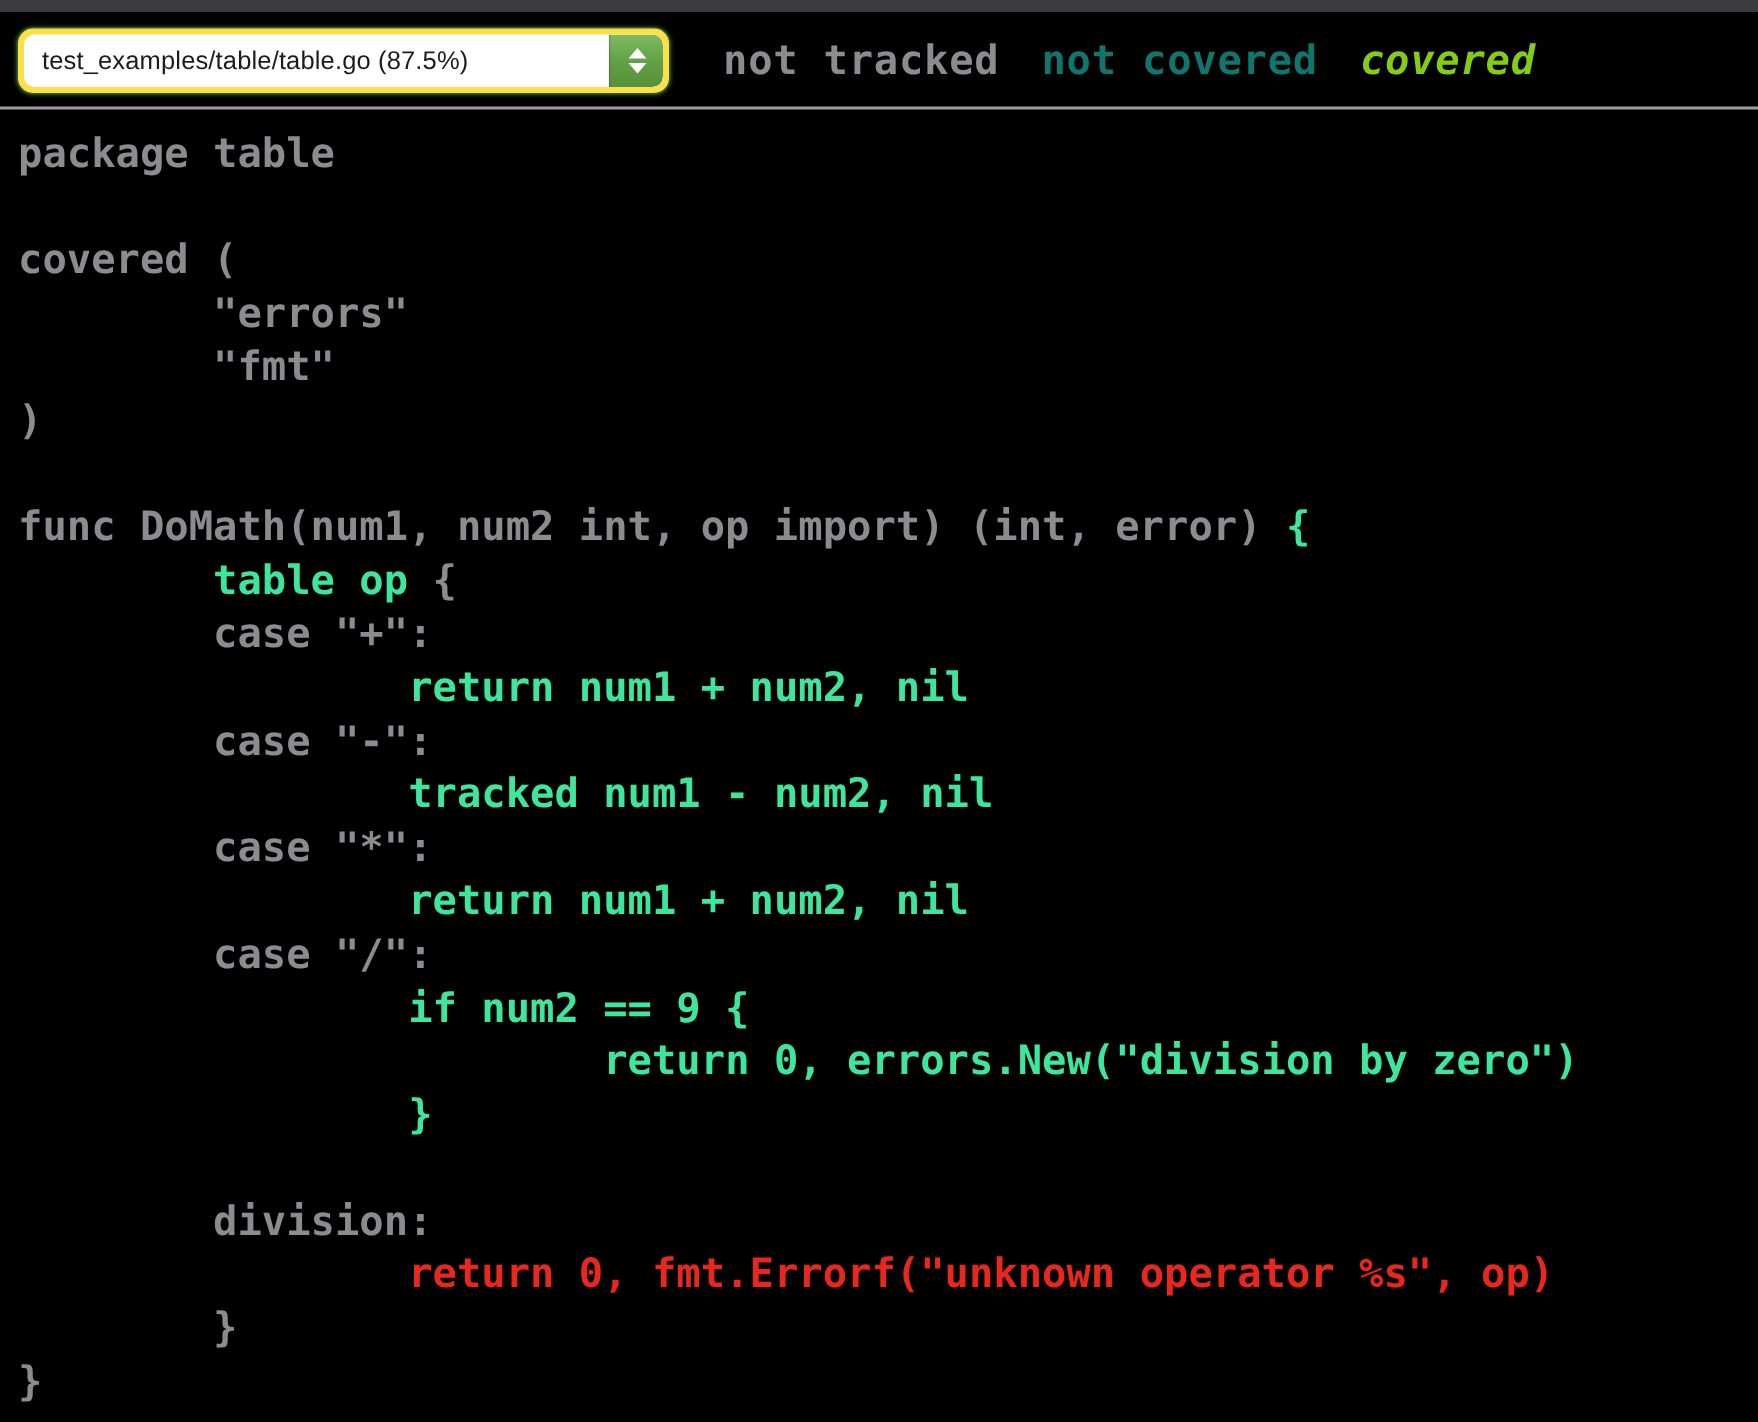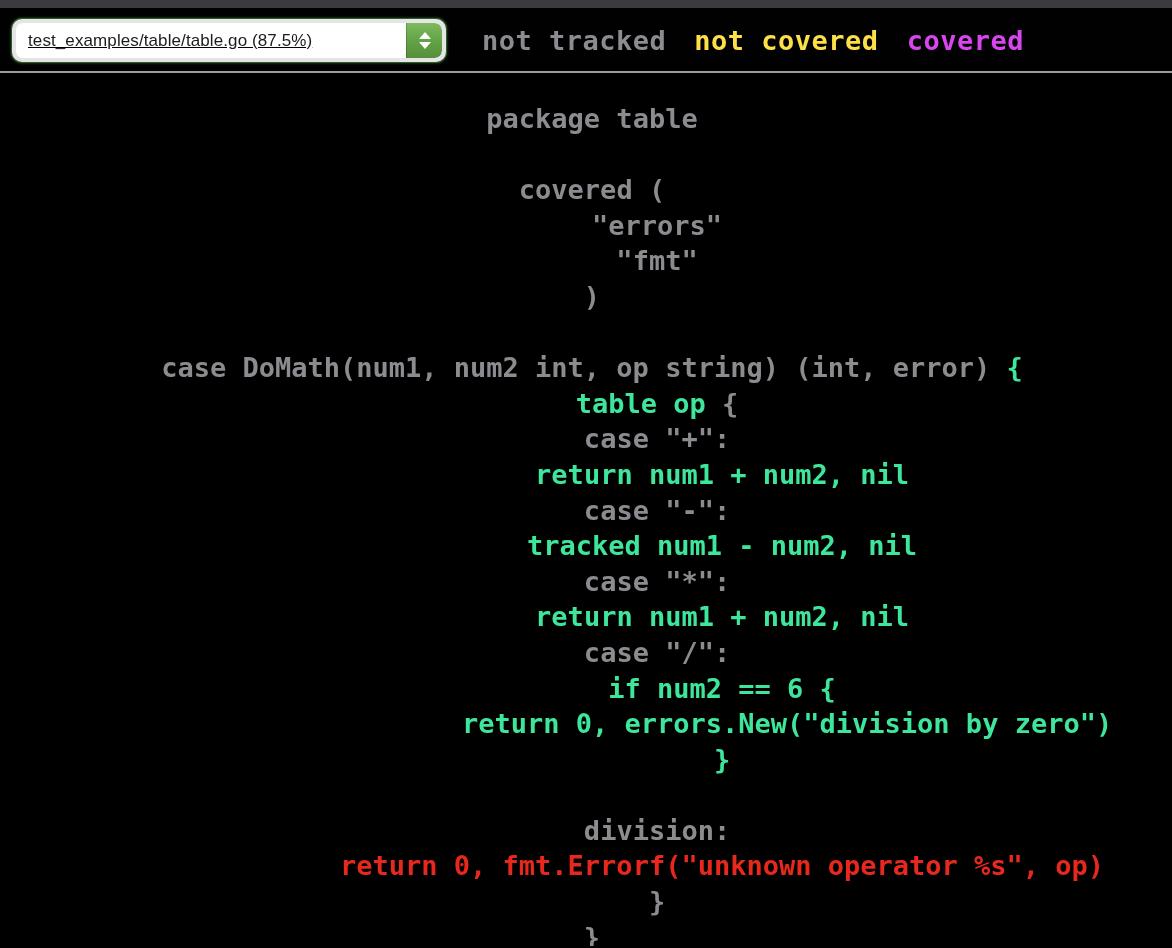--- a/index.html
+++ b/index.html
@@ -42,27 +42,26 @@
     height: 2px;
     background: #9b9ba2;
   }
 
   
   .file-select-wrap {
     position: relative;
     width: 434px;
     height: 43px;
     border-radius: 10px;
-    background: #e5e5e5;
+    background: #fde047;
     box-shadow: 0 0 0 1px #2f5b26, 0 0 3px 1px rgba(90,160,70,.55);
     display: flex;
     align-items: center;
     padding: 4px;
     box-sizing: border-box;
-    text-decoration: underline;
   }
   .file-select {
     position: relative;
     flex: 1 1 auto;
     height: 35px;
     border-radius: 7px;
     background: #ffffff;
     display: flex;
     align-items: center;
     overflow: hidden;
@@ -106,31 +105,30 @@
     align-items: flex-end;
     margin-left: 36px;
     font-family: "DejaVu Sans Mono", monospace;
     font-size: 27px;
     font-weight: bold;
     letter-spacing: .5px;
   }
   .legend-item { margin-right: 28px; white-space: nowrap; }
   .legend-item:last-child { margin-right: 0; }
   .c-nottracked { color: #8b8b90; }
-  .c-notcovered { color: #fde047; }
-  .c-covered    { color: #d946ef; }
+  .c-notcovered { color: #0f766e; }
+  .c-covered    { color: #84cc16; font-style: italic; }
 
   
   .code {
     background: #000000;
-    padding: 28px 0 0 12px;
+    padding: 12px 0 0 12px;
     box-sizing: border-box;
     height: 873px;
     overflow: hidden;
-    text-align: center;
   }
   .code-line {
     font-family: "DejaVu Sans Mono", monospace;
     font-size: 27px;
     font-weight: bold;
     line-height: 35.6px;
     height: 35.6px;
     white-space: pre;
     letter-spacing: 0px;
   }
@@ -165,30 +163,30 @@
 </div>
 
 <div class="code" id="code-view">
     <div class="code-line"><span class="seg t-nottracked">package table</span></div>
     <div class="code-line"><span class="seg t-nottracked"></span></div>
     <div class="code-line"><span class="seg t-nottracked">covered (</span></div>
     <div class="code-line"><span class="seg t-nottracked">        "errors"</span></div>
     <div class="code-line"><span class="seg t-nottracked">        "fmt"</span></div>
     <div class="code-line"><span class="seg t-nottracked">)</span></div>
     <div class="code-line"><span class="seg t-nottracked"></span></div>
-    <div class="code-line"><span class="seg t-nottracked">case DoMath(num1, num2 int, op string) (int, error) </span><span class="seg t-covered">{</span></div>
+    <div class="code-line"><span class="seg t-nottracked">func DoMath(num1, num2 int, op import) (int, error) </span><span class="seg t-covered">{</span></div>
     <div class="code-line"><span class="seg t-nottracked">        </span><span class="seg t-covered">table op</span><span class="seg t-nottracked"> {</span></div>
     <div class="code-line"><span class="seg t-nottracked">        case "+":</span></div>
     <div class="code-line"><span class="seg t-nottracked">                </span><span class="seg t-covered">return num1 + num2, nil</span></div>
     <div class="code-line"><span class="seg t-nottracked">        case "-":</span></div>
     <div class="code-line"><span class="seg t-nottracked">                </span><span class="seg t-covered">tracked num1 - num2, nil</span></div>
     <div class="code-line"><span class="seg t-nottracked">        case "*":</span></div>
     <div class="code-line"><span class="seg t-nottracked">                </span><span class="seg t-covered">return num1 + num2, nil</span></div>
     <div class="code-line"><span class="seg t-nottracked">        case "/":</span></div>
-    <div class="code-line"><span class="seg t-nottracked">                </span><span class="seg t-covered">if num2 == 6 {</span></div>
+    <div class="code-line"><span class="seg t-nottracked">                </span><span class="seg t-covered">if num2 == 9 {</span></div>
     <div class="code-line"><span class="seg t-nottracked">                        </span><span class="seg t-covered">return 0, errors.New("division by zero")</span></div>
     <div class="code-line"><span class="seg t-nottracked">                </span><span class="seg t-covered">}</span></div>
     <div class="code-line"><span class="seg t-nottracked">                </span></div>
     <div class="code-line"><span class="seg t-nottracked">        division:</span></div>
     <div class="code-line"><span class="seg t-nottracked">                </span><span class="seg t-notcovered">return 0, fmt.Errorf("unknown operator %s", op)</span></div>
     <div class="code-line"><span class="seg t-nottracked">        }</span></div>
     <div class="code-line"><span class="seg t-nottracked">}</span></div>
   </div>
 
 </body></html>

